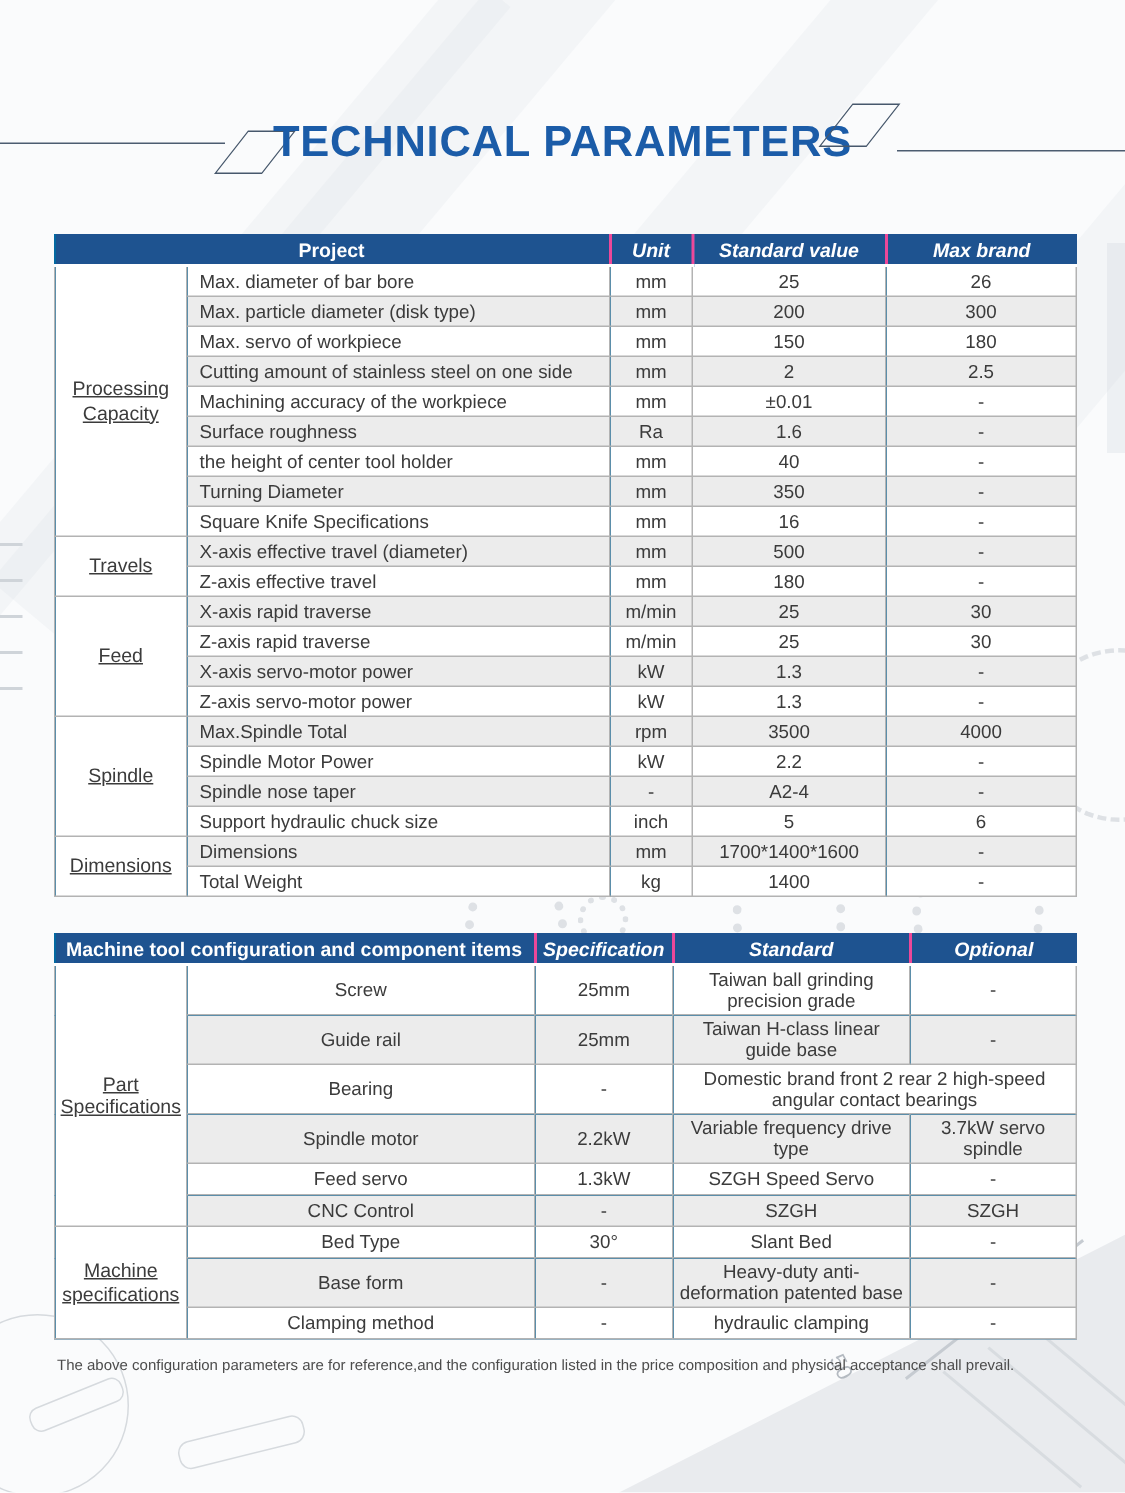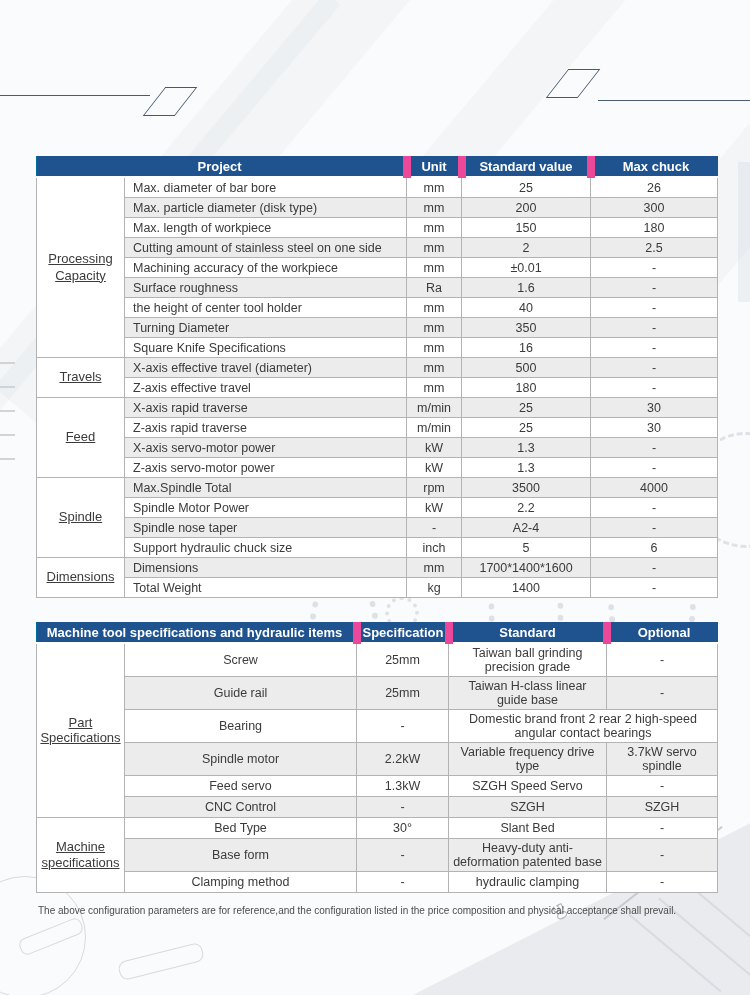--- a/index.html
+++ b/index.html
@@ -50,21 +50,21 @@
   .pg-left  { left:154px; top:11px; }
   .pg-right { left:557px; top:-7px; }
 
   
   table { border-collapse:collapse; table-layout:fixed; position:absolute; left:36px; width:681px;
           background:#0369a1; }
   .t1 { top:156px; }
   .t2 { top:622px; }
   th { background:#1e5390; color:#ffffff; font-size:13px; font-weight:bold; height:20px;
        padding:0 2px; border-bottom:2px solid #ffffff; overflow:hidden; white-space:nowrap; }
-  th + th { border-left:8px solid #ec4899; }
+  th + th { border-left:2px solid #ec4899;font-style:italic; }
   td { border:1px solid #b3b3b3; font-size:12.5px; color:#3b3b3b; text-align:center;
        padding:0 3px; background:#fff; overflow:hidden; }
   .t1 td { height:19px; white-space:nowrap; }
   .t2 tr.normal td { height:20px; }
   .t2 tr.tall td { height:32px; line-height:1.15; }
   tr.even td { background:#ececec; }
   td.project { text-align:left; padding-left:8px; }
   td.group { background:#ffffff !important; font-size:13px; line-height:1.25; white-space:normal;text-decoration:underline; }
 
   
@@ -99,56 +99,57 @@
     <div class="sk sk3"></div>
     <div class="rline rl1"></div>
     <div class="rline rl2"></div>
     <div class="rline rl3"></div>
     <div class="sideband"></div>
   </div>
 
   <div class="title-wrap">
     <div class="line-left"></div>
     <div class="pgram pg-left"></div>
+    <div class="page-title">TECHNICAL PARAMETERS</div>
     <div class="pgram pg-right"></div>
     <div class="line-right"></div>
   </div>
 
   <table class="t1" id="t1">
     <colgroup>
       <col style="width:88px">
         <col style="width:282px">
         <col style="width:55px">
       <col style="width:129px">
         <col style="width:127px">
     </colgroup>
     <thead>
       <tr>
         <th colspan="2">Project</th>
         <th>Unit</th>
         <th>Standard value</th>
-        <th>Max chuck</th>
+        <th>Max brand</th>
       </tr>
     </thead>
     <tbody id="t1-body">
         <tr class="odd">
           <td class="group" rowspan="9">Processing Capacity</td>
           <td class="project">Max. diameter of bar bore</td>
           <td>mm</td>
           <td>25</td>
           <td>26</td>
         </tr>
         <tr class="even">
           <td class="project">Max. particle diameter (disk type)</td>
           <td>mm</td>
           <td>200</td>
           <td>300</td>
         </tr>
         <tr class="odd">
-          <td class="project">Max. length of workpiece</td>
+          <td class="project">Max. servo of workpiece</td>
           <td>mm</td>
           <td>150</td>
           <td>180</td>
         </tr>
         <tr class="even">
           <td class="project">Cutting amount of stainless steel on one side</td>
           <td>mm</td>
           <td>2</td>
           <td>2.5</td>
         </tr>
@@ -264,21 +265,21 @@
   <table class="t2" id="t2">
     <colgroup>
       <col style="width:88px">
         <col style="width:232px">
         <col style="width:92px">
       <col style="width:158px">
         <col style="width:111px">
     </colgroup>
     <thead>
       <tr>
-        <th colspan="2">Machine tool specifications and hydraulic items</th>
+        <th colspan="2">Machine tool configuration and component items</th>
         <th>Specification</th>
         <th>Standard</th>
         <th>Optional</th>
       </tr>
     </thead>
     <tbody id="t2-body">
         <tr class="odd tall">
           <td class="group" rowspan="6">Part Specifications</td>
           <td>Screw</td>
           <td>25mm</td>

